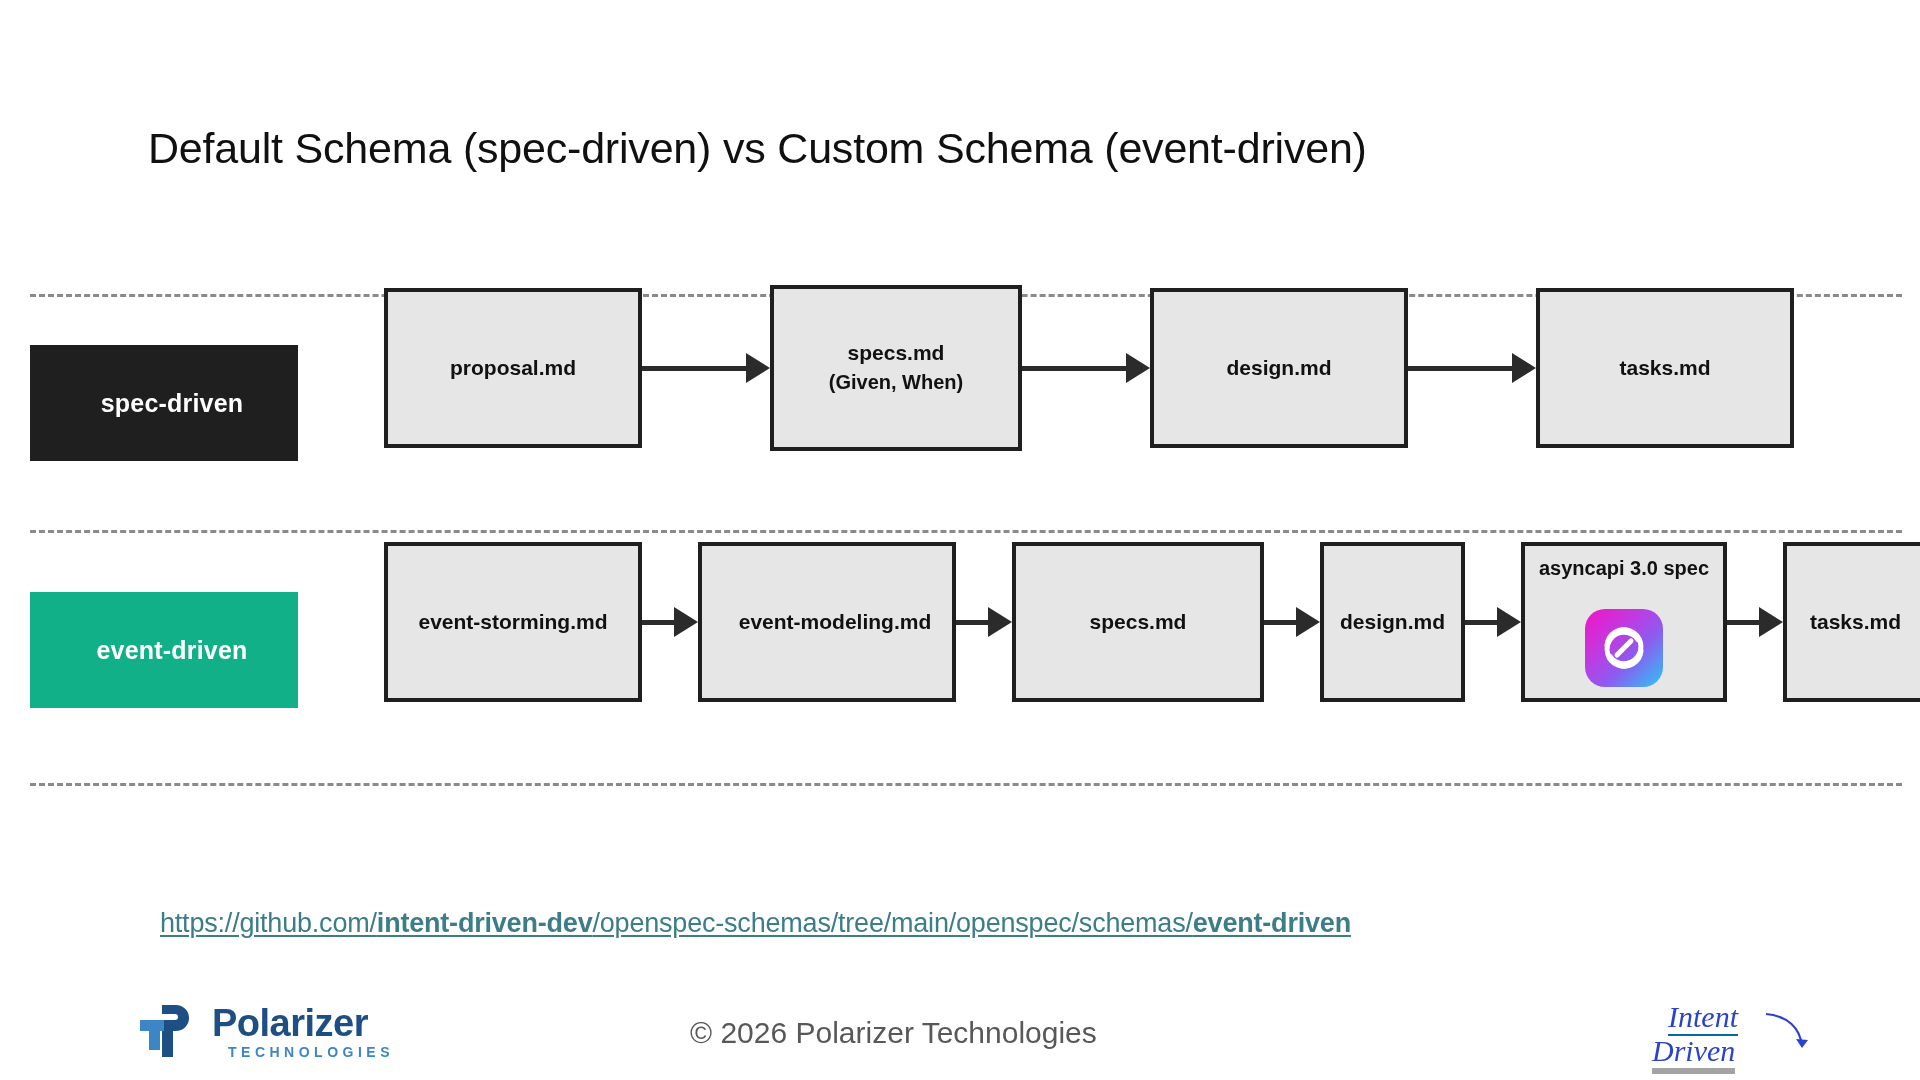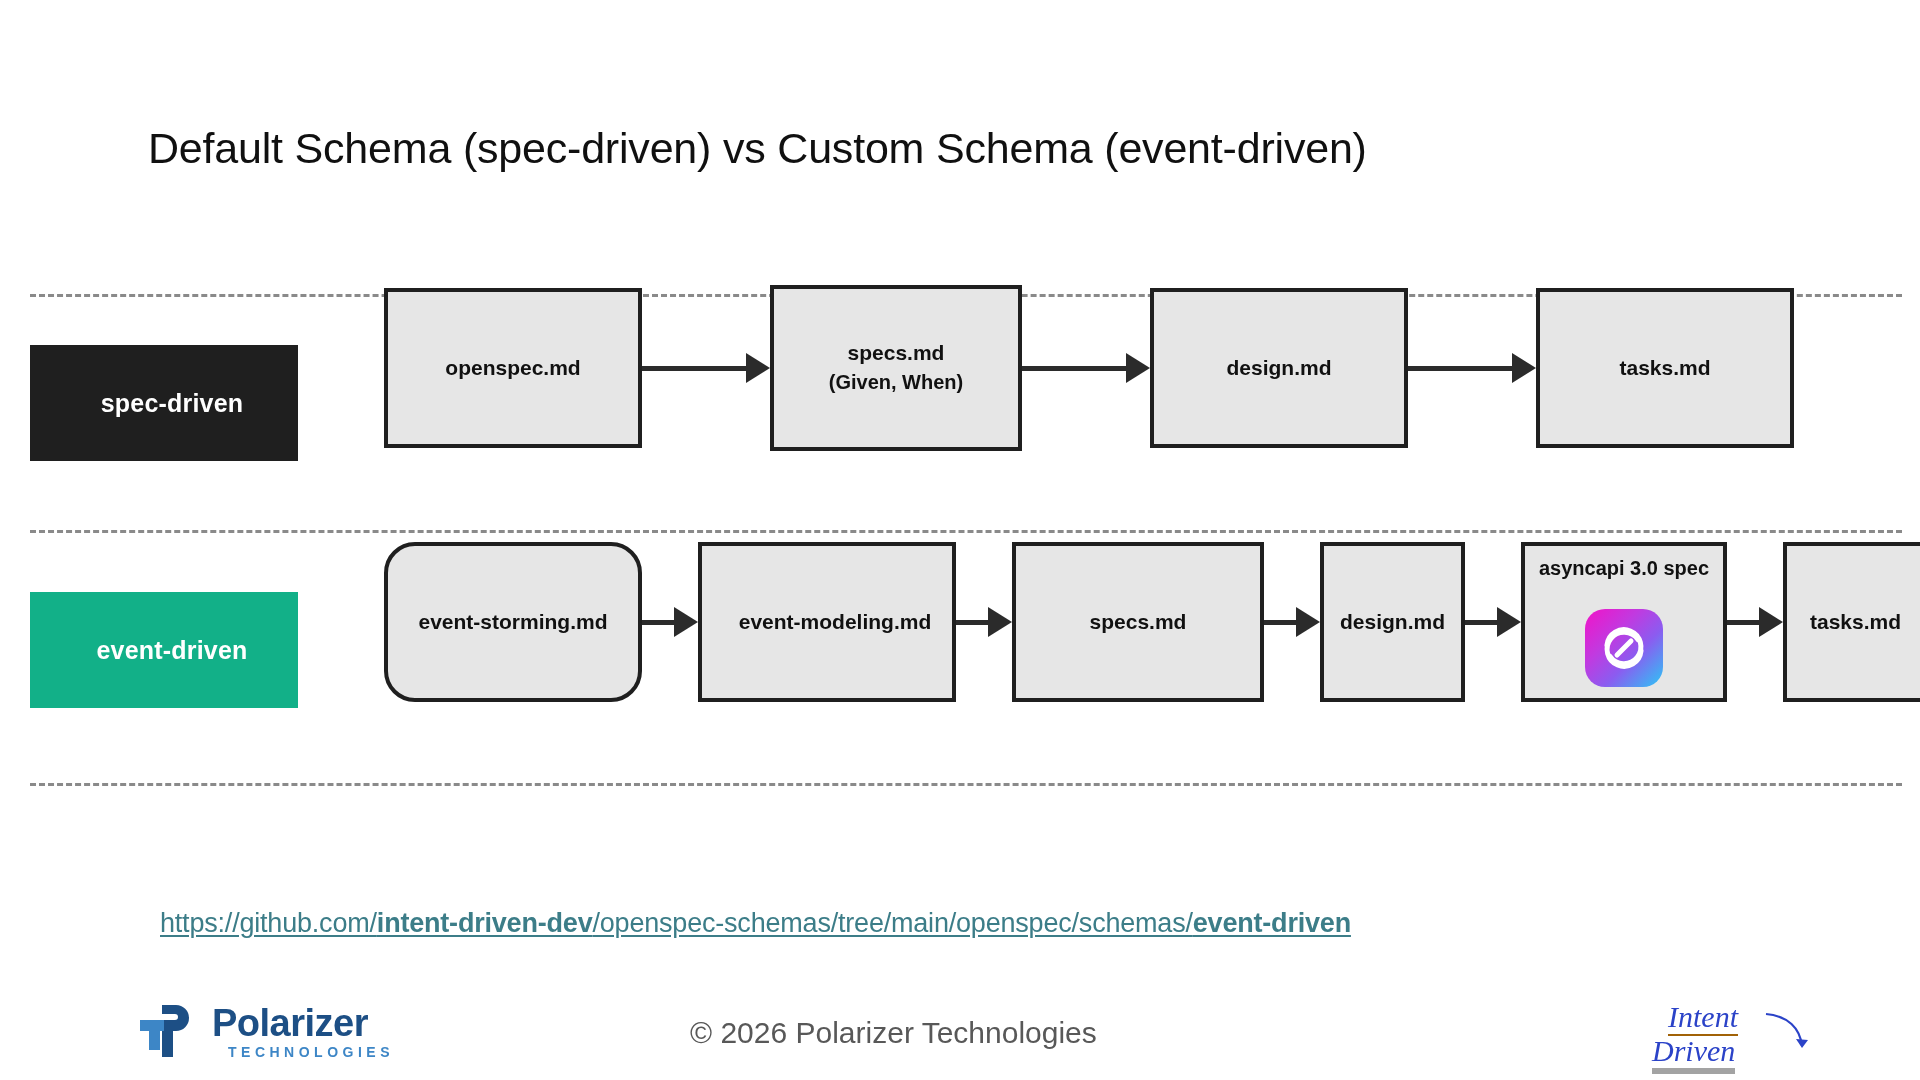--- a/index.html
+++ b/index.html
@@ -104,21 +104,21 @@
     line-height: 1.4;
     margin-top: 2px;
   }
 
   
   .flow-spec .node { width: 258px; height: 160px; }
   .flow-spec .node.tall { width: 252px; height: 166px; }
 
   
   .flow-event .node { height: 160px; gap: 20px; }
-  .n-evt-storming  { width: 258px; border-radius: 31px; }
+  .n-evt-storming  { width: 258px; }
   .n-evt-modeling  { width: 258px; padding-left: 16px; }
   .n-evt-specs     { width: 252px; }
   .n-evt-design    { width: 145px; }
   .n-evt-async     { width: 206px; justify-content: flex-start; padding-top: 10px; }
   .n-evt-tasks     { width: 145px; }
 
   
   .async-label {
     font-size: 20px;
     font-weight: bold;
@@ -226,21 +226,21 @@
     color: #2b43c8;
   }
   .intent-word {
     position: absolute;
     font-family: "Liberation Serif", serif;
     font-style: italic;
     font-size: 30px;
     color: #2b43c8;
     white-space: nowrap;
   }
-  .intent-top    { left: 18px; top: 0px; border-bottom: 2px solid #a16207; }
+  .intent-top    { left: 18px; top: 0px; border-bottom: 2px solid #0369a1; }
   .intent-bottom { left: 2px; top: 34px; border-bottom: 6px solid #a3a3a3; }
   .intent-arrow  { position: absolute; left: 112px; top: 10px; }
 </style>
 </head>
 <body>
 
 <div class="slide">
 
   <div class="title">Default Schema (spec-driven) vs Custom Schema (event-driven)</div>
 
@@ -248,21 +248,21 @@
   <div class="dashed-rule rule-middle"></div>
   <div class="dashed-rule rule-bottom"></div>
 
   <div class="row-label label-spec">
     <span>spec-driven</span>
   </div>
 
   <div class="flow-row flow-spec">
 
     <div class="node">
-      <span class="node-title">openspec.md</span>
+      <span class="node-title">proposal.md</span>
     </div>
 
     <div class="arrow arrow-long">
       <span class="shaft"></span>
       <span class="head"></span>
     </div>
 
     <div class="node tall">
       <span class="node-title">specs.md</span>
       <span class="node-sub">(Given, When)</span>

